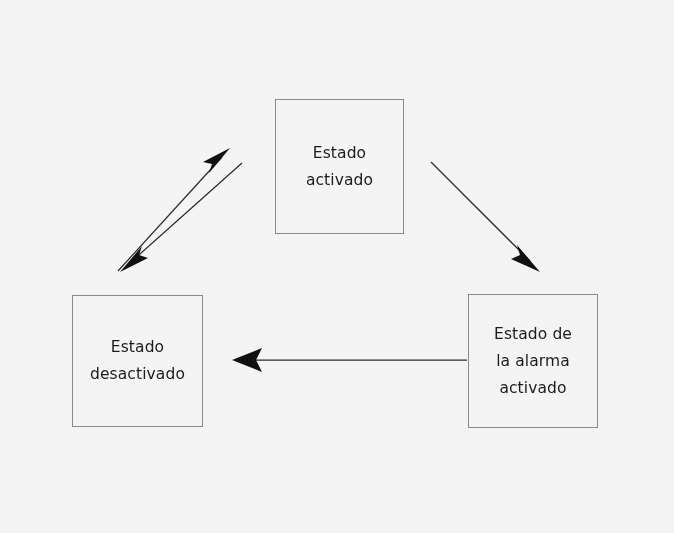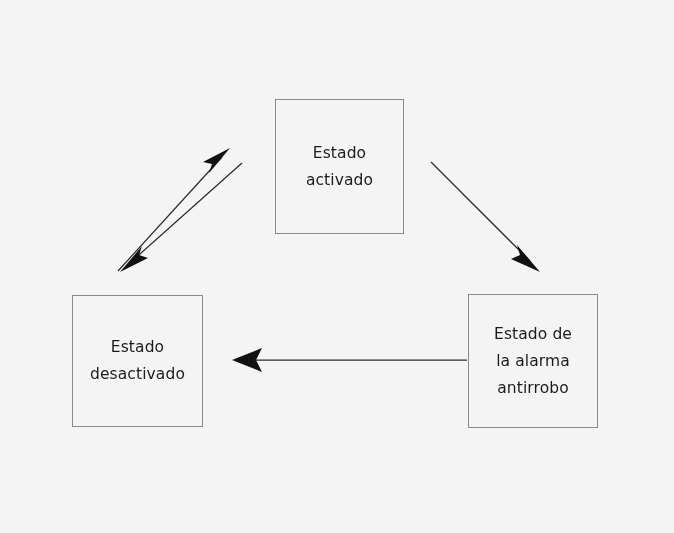--- a/index.html
+++ b/index.html
@@ -106,16 +106,16 @@
   </div>
 
   <div class="state-box" id="box-desactivado">
     <span class="box-label">Estado
 desactivado</span>
   </div>
 
   <div class="state-box" id="box-alarma">
     <span class="box-label">Estado de
 la alarma
-antirrobo</span>
+activado</span>
   </div>
 
 </div>
 
 </body></html>

